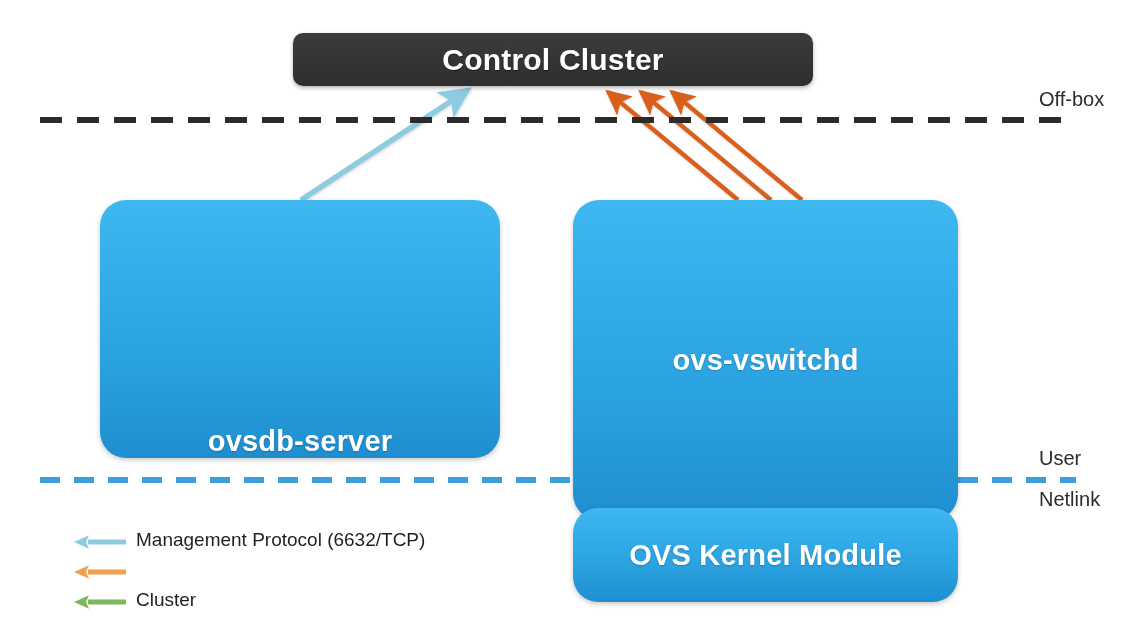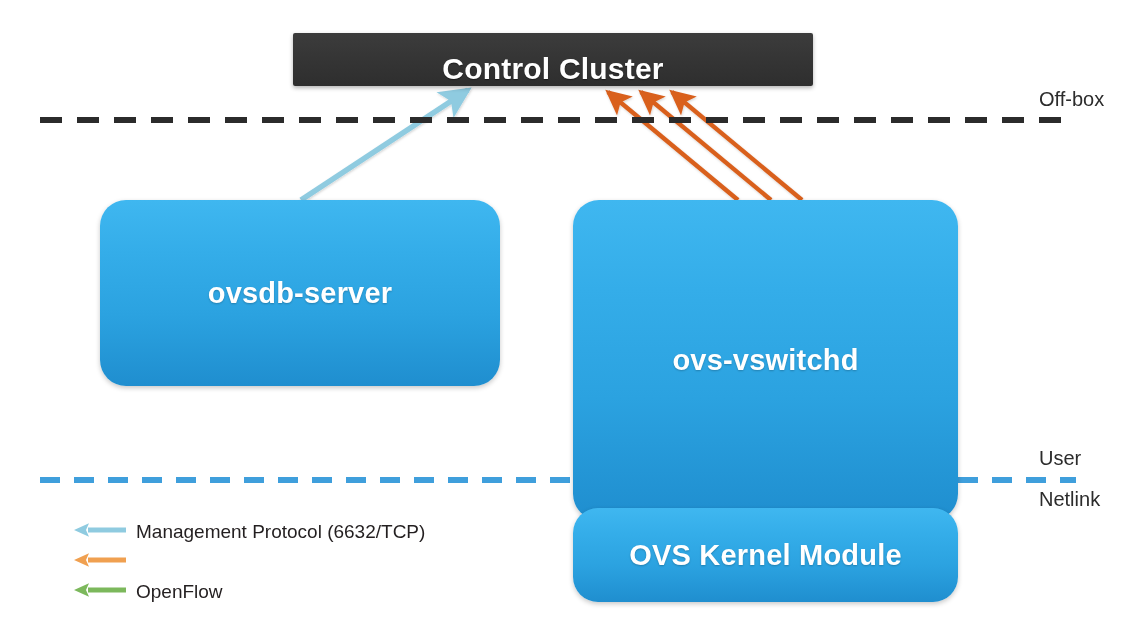--- a/index.html
+++ b/index.html
@@ -25,24 +25,23 @@
     position: absolute;
     display: flex;
     align-items: center;
     justify-content: center;
     box-sizing: border-box;
     text-align: center;
   }
 
   .node-dark {
     background: linear-gradient(180deg, #3c3c3c 0%, #343434 55%, #2e2e2e 100%);
-    border-radius: 2px;
+    border-radius: 10px;
     box-shadow: 0 2px 4px rgba(0,0,0,0.30);
     color: #ffffff;
-    align-items: flex-end;
   }
   .node-dark .node-label {
     font-size: 30px;
     font-weight: bold;
     letter-spacing: 0.2px;
     text-shadow: 0 1px 1px rgba(0,0,0,0.45);
   }
 
   .node-blue {
     background: linear-gradient(180deg, #3fb7f0 0%, #34ade9 28%, #2ba2e0 62%, #1f8ecf 100%);
@@ -79,21 +78,21 @@
 
   
   #legend {
     position: absolute;
     left: 70px;
     top: 521px;
     width: 430px;
   }
   .legend-row {
     display: flex;
-    align-items: flex-start;
+    align-items: flex-end;
     height: 30px;
   }
   .legend-swatch {
     width: 58px;
     height: 18px;
     flex: 0 0 58px;
     margin-right: 8px;
   }
   .legend-text {
     font-size: 19px;
@@ -145,21 +144,21 @@
 
     <line x1="40" y1="120" x2="1076" y2="120" stroke="#2b2b2b" stroke-width="6" stroke-dasharray="22 15" stroke-linecap="butt"></line>
 
     <line x1="40" y1="480" x2="1076" y2="480" stroke="#3f9fdc" stroke-width="6" stroke-dasharray="20 14" stroke-linecap="butt"></line>
   </svg>
 
   <div class="node node-dark" style="left:293px; top:33px; width:520px; height:53px;">
     <span class="node-label">Control Cluster</span>
   </div>
 
-  <div class="node node-blue" style="left:100px; top:200px; width:400px; height:186px;">
+  <div class="node node-blue" style="left:100px; top:200px; width:400px; height:258px;align-items:flex-end;">
     <span class="node-label">ovsdb-server</span>
   </div>
 
   <div class="node node-blue" style="left:573px; top:200px; width:385px; height:320px;">
     <span class="node-label">ovs-vswitchd</span>
   </div>
 
   <div class="node node-blue small-radius" style="left:573px; top:508px; width:385px; height:94px;">
     <span class="node-label">OVS Kernel Module</span>
   </div>
@@ -185,18 +184,18 @@
         <line x1="56" y1="9" x2="18" y2="9" stroke="#f0a050" stroke-width="5"></line>
         <path d="M4,9 L19,2.2 L16,9 L19,15.8 Z" fill="#f0a050"></path>
       </svg>
     </div>
 
     <div class="legend-row">
       <svg class="legend-swatch" viewBox="0 0 58 18">
         <line x1="56" y1="9" x2="18" y2="9" stroke="#7cb85c" stroke-width="5"></line>
         <path d="M4,9 L19,2.2 L16,9 L19,15.8 Z" fill="#7cb85c"></path>
       </svg>
-      <span class="legend-text">OpenFlow</span>
+      <span class="legend-text">Cluster</span>
     </div>
 
   </div>
 
 </div>
 
 </body></html>

